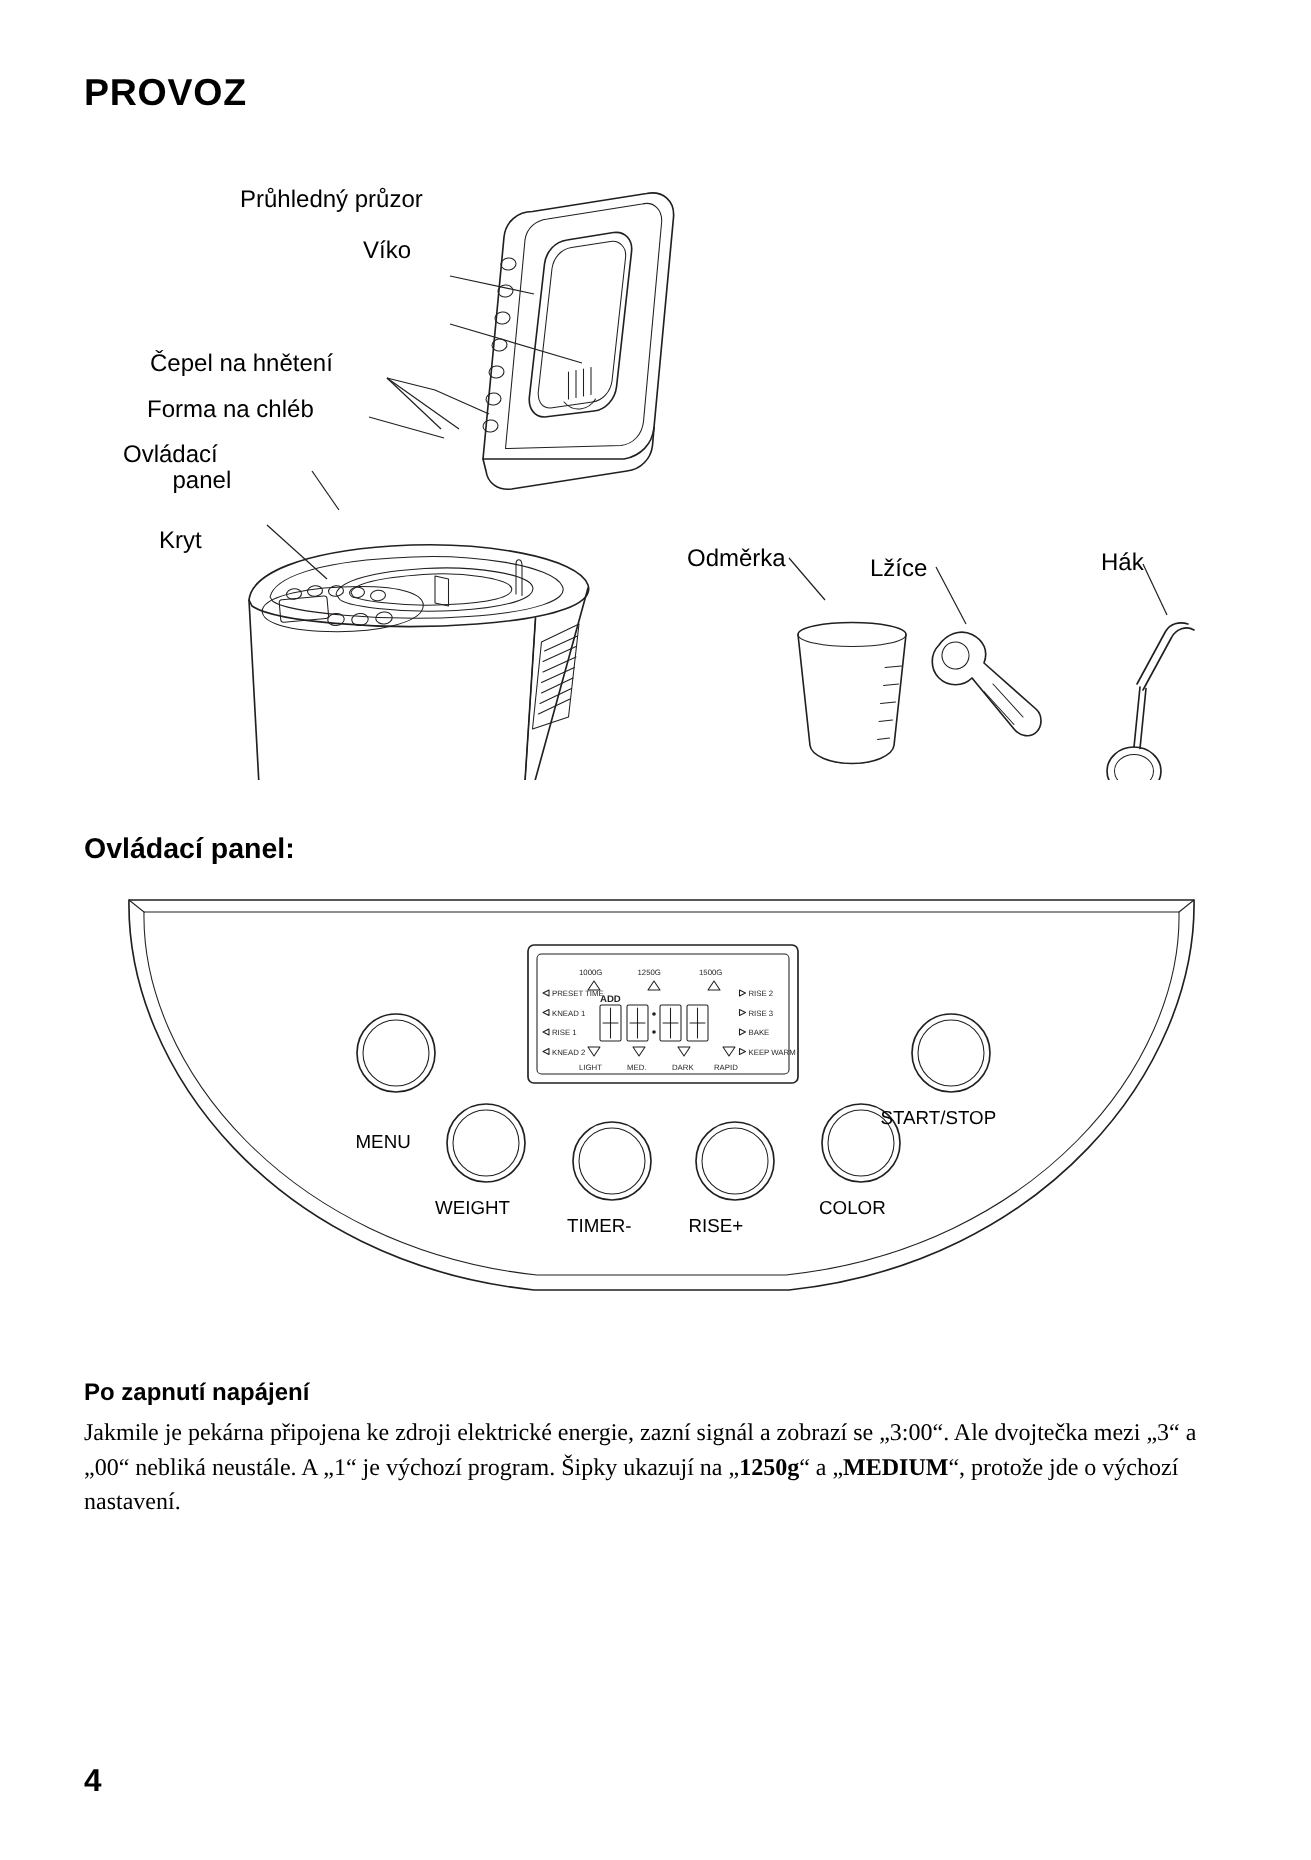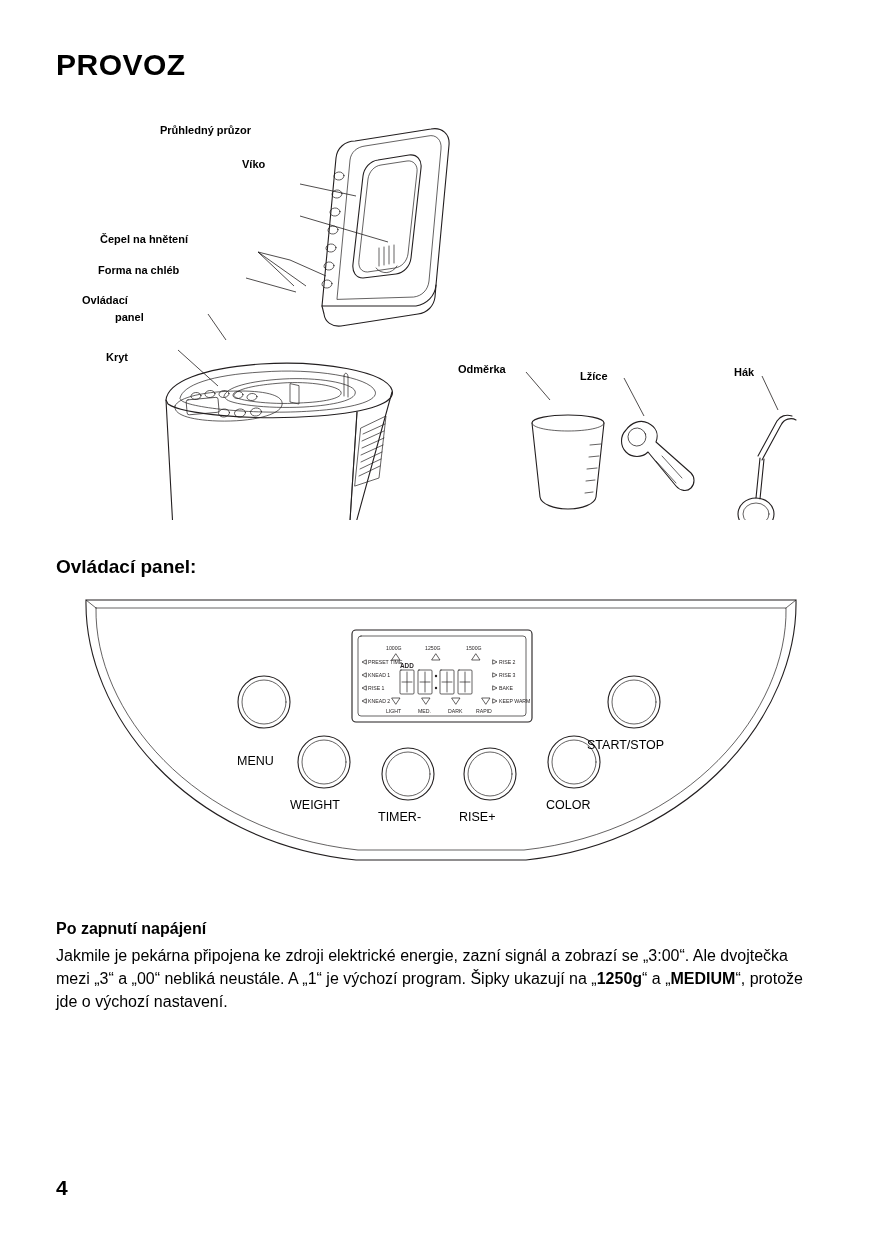--- a/index.html
+++ b/index.html
@@ -20,21 +20,21 @@
     left: 0; top: 0;
     width: 874px;
     height: 1240px;
   }
 
   
   .h1 {
     position: absolute;
     left: 56px;
     top: 48px;
-    font-size: 30px;
+    font-size: 25px;
     font-weight: bold;
     letter-spacing: 0.5px;
   }
   .h2 {
     position: absolute;
     left: 56px;
     top: 556px;
     font-size: 19px;
     font-weight: bold;
   }
@@ -50,41 +50,41 @@
   .fig-panel {
     position: absolute;
     left: 56px;
     top: 592px;
     width: 770px;
     height: 300px;
   }
 
   .calloutTxt {
     position: absolute;
-    font-size: 11px;
+    font-size: 16px;
     white-space: nowrap;
     line-height: 1.25;
-    font-weight: bold;
   }
 
   
   .para-head {
     position: absolute;
     left: 56px;
     top: 920px;
     font-size: 16px;
     font-weight: bold;
   }
   .para {
     position: absolute;
     left: 56px;
     top: 944px;
     width: 770px;
     font-size: 16px;
     line-height: 1.45;
+    font-family: Liberation Serif, serif;
   }
   .para b { font-weight: bold; }
 
   .pagenum {
     position: absolute;
     left: 56px;
     top: 1176px;
     font-size: 21px;
     font-weight: bold;
   }

